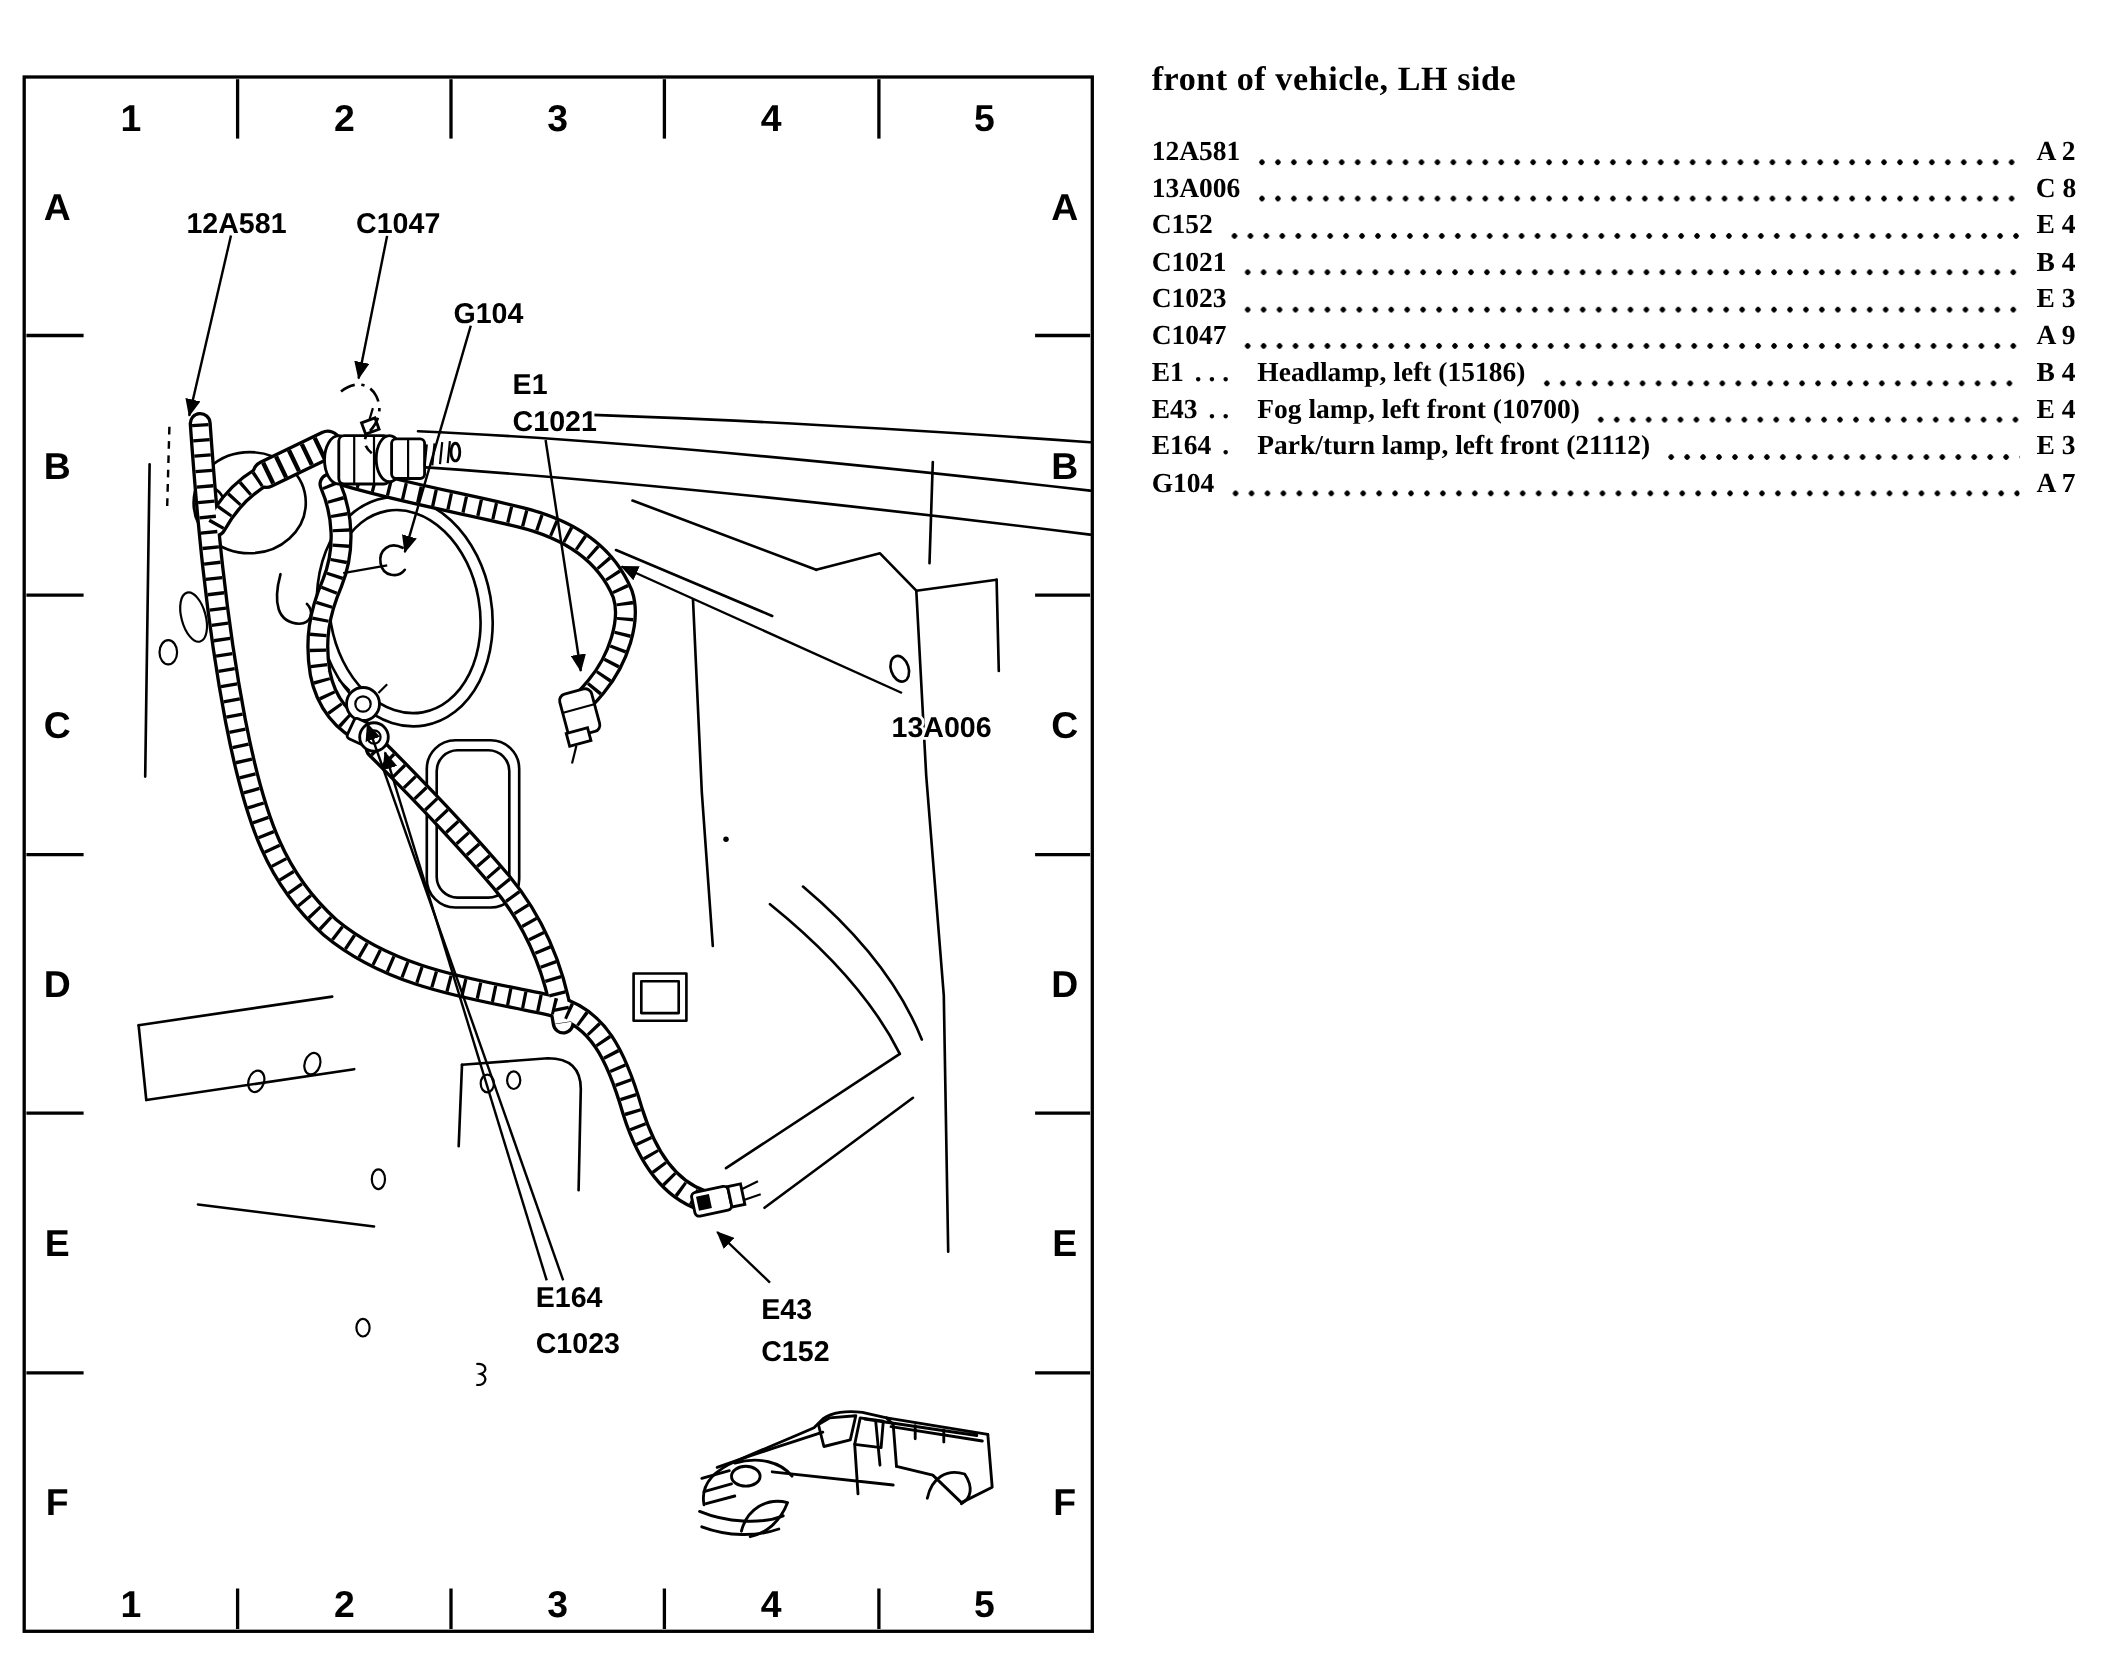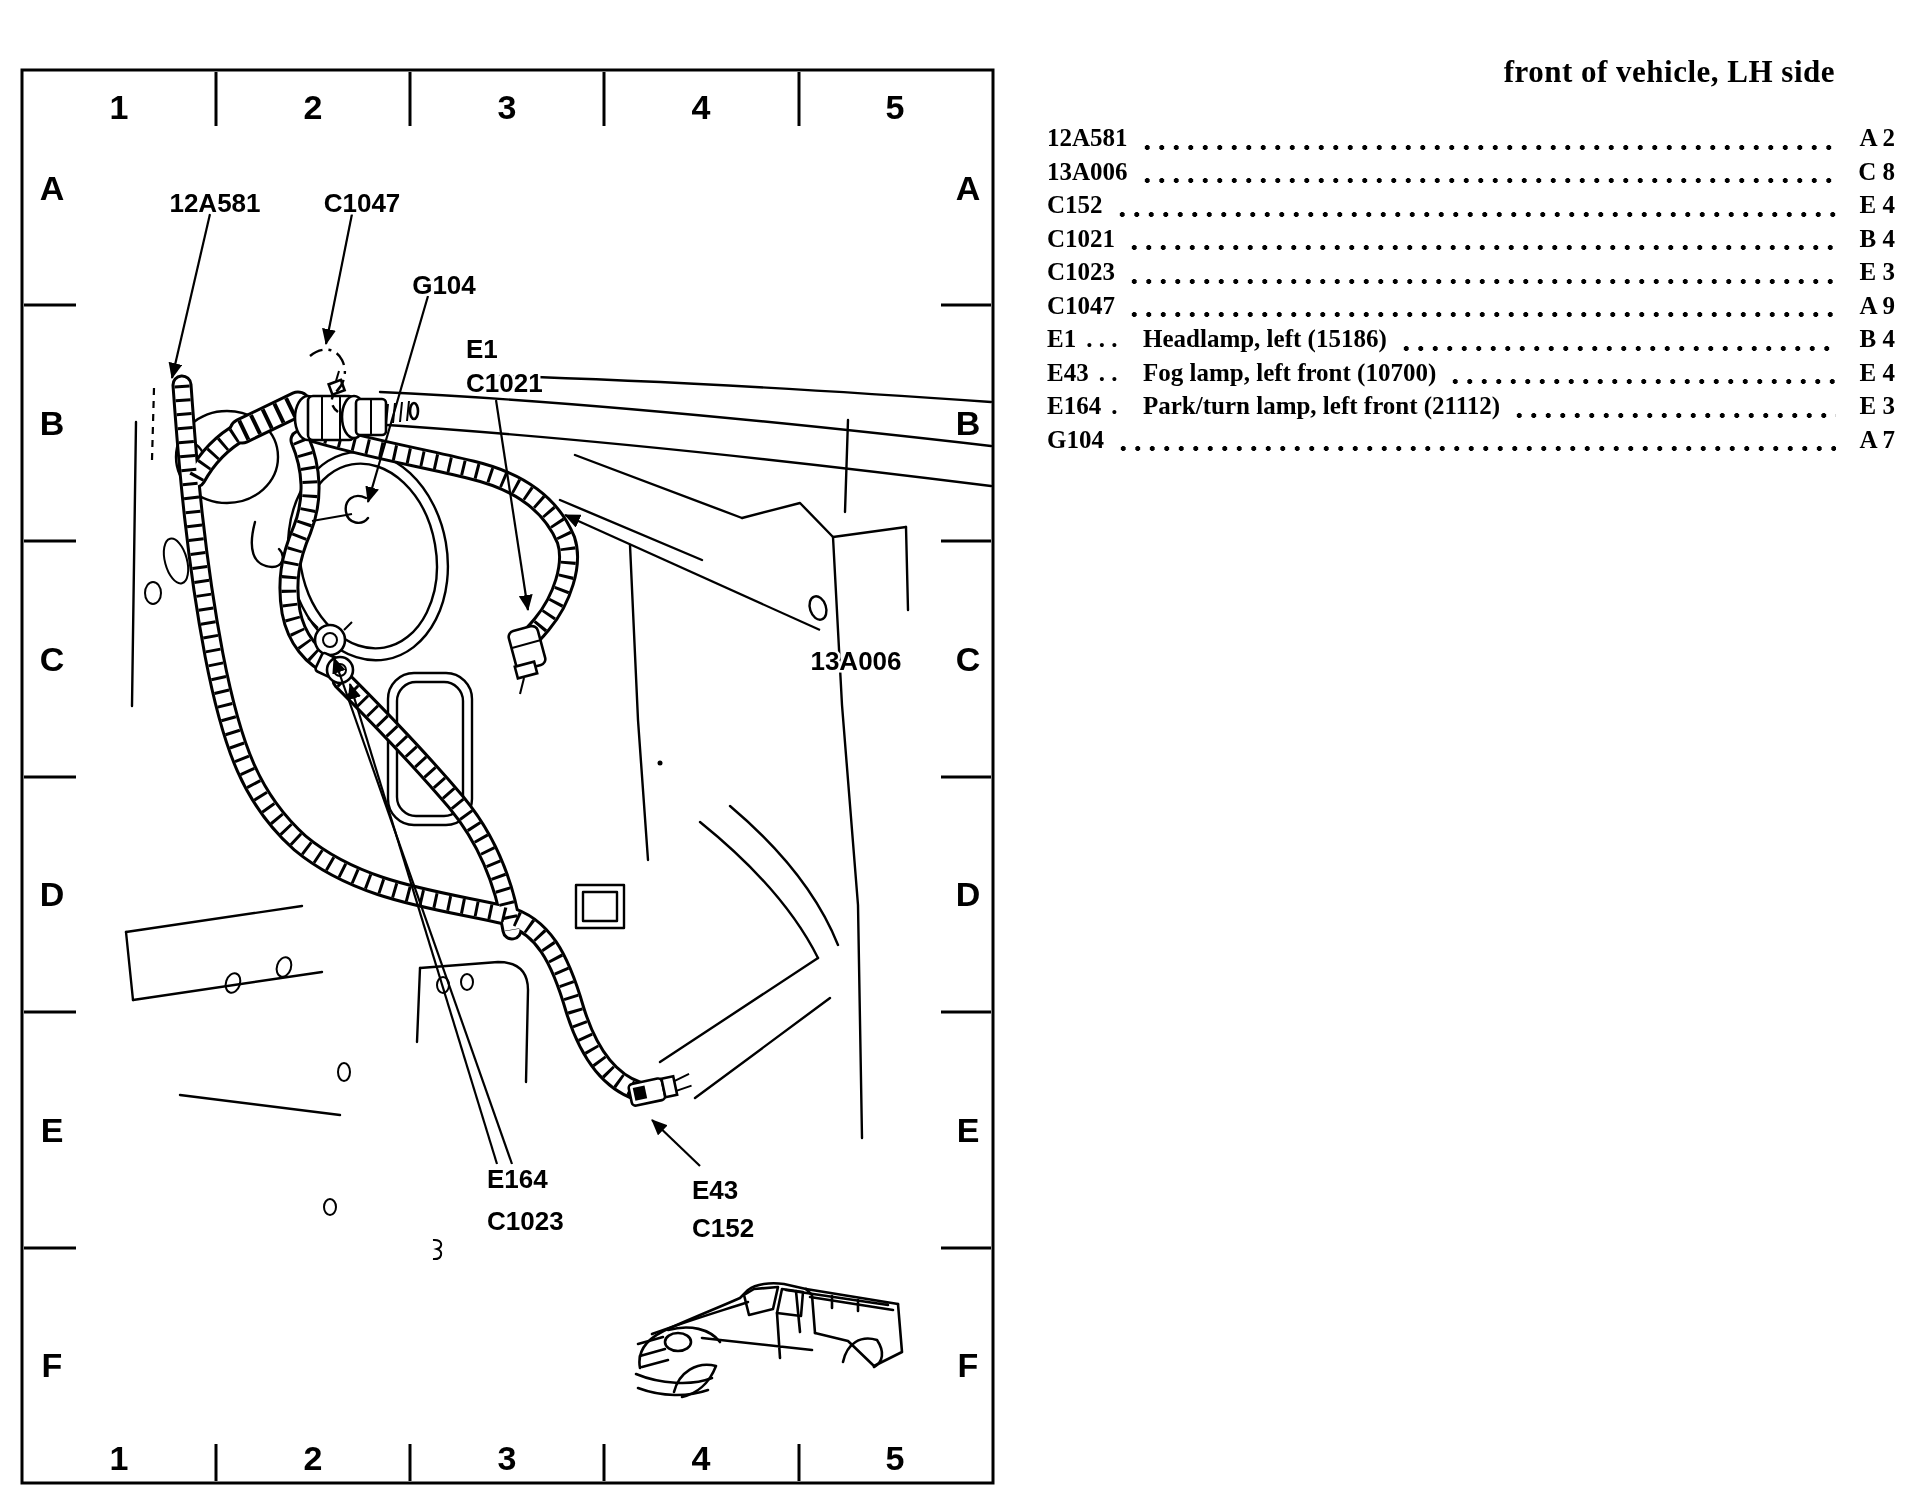--- a/index.html
+++ b/index.html
@@ -1,30 +1,30 @@
 <!DOCTYPE html>
 <html><head>
 <meta charset="utf-8">
 <style>
   html,body{margin:0;padding:0;background:#fff;}
   .page{position:relative;width:1926px;height:1504px;background:#ffffff;color:#000;overflow:hidden;
         font-family:"Liberation Serif",serif;}
   
   .panel{position:absolute;left:1047px;top:54px;width:848px;}
-  .panel .title{font:700 31px "Liberation Serif",serif;text-align:right;padding-right:60px;margin:0 0 34px 0;letter-spacing:.5px;}
+  .panel .title{font:700 31px "Liberation Serif",serif;text-align:left;padding-right:60px;margin:0 0 34px 0;letter-spacing:.5px;}
   .idx{display:flex;flex-direction:column;}
   .row{display:flex;align-items:baseline;height:33.5px;font:700 25px "Liberation Serif",serif;white-space:nowrap;}
   .idcol{display:flex;gap:10px;align-items:baseline;}
   .row.hasdesc .idcol{min-width:96px;}
   .leader{flex:1;align-self:stretch;
           background-image:radial-gradient(circle,#000 2.2px,transparent 2.7px);
           background-size:14.5px 7px;background-repeat:repeat-x;
           background-position:3px calc(100% - 7px);
           margin:0 7px 0 9px;}
-  .ref{min-width:52px;text-align:right;}
+  .ref{min-width:52px;text-align:center;}
   
   svg{position:absolute;left:0;top:0;}
   .ln{fill:none;stroke:#000;stroke-width:2.4;stroke-linecap:round;stroke-linejoin:round;}
   .thin{fill:none;stroke:#000;stroke-width:2;}
   .dash{fill:none;stroke:#000;stroke-width:2.2;stroke-dasharray:7 6;}
   .dashdot{fill:none;stroke:#000;stroke-width:2.4;stroke-dasharray:14 6 3 6;}
   .frame{fill:none;stroke:#000;stroke-width:3;}
   .tick{stroke:#000;stroke-width:3;}
   .lo{fill:none;stroke:#000;stroke-width:21;stroke-linecap:round;}
   .mid{fill:none;stroke:#fff;stroke-width:15;stroke-linecap:round;}

